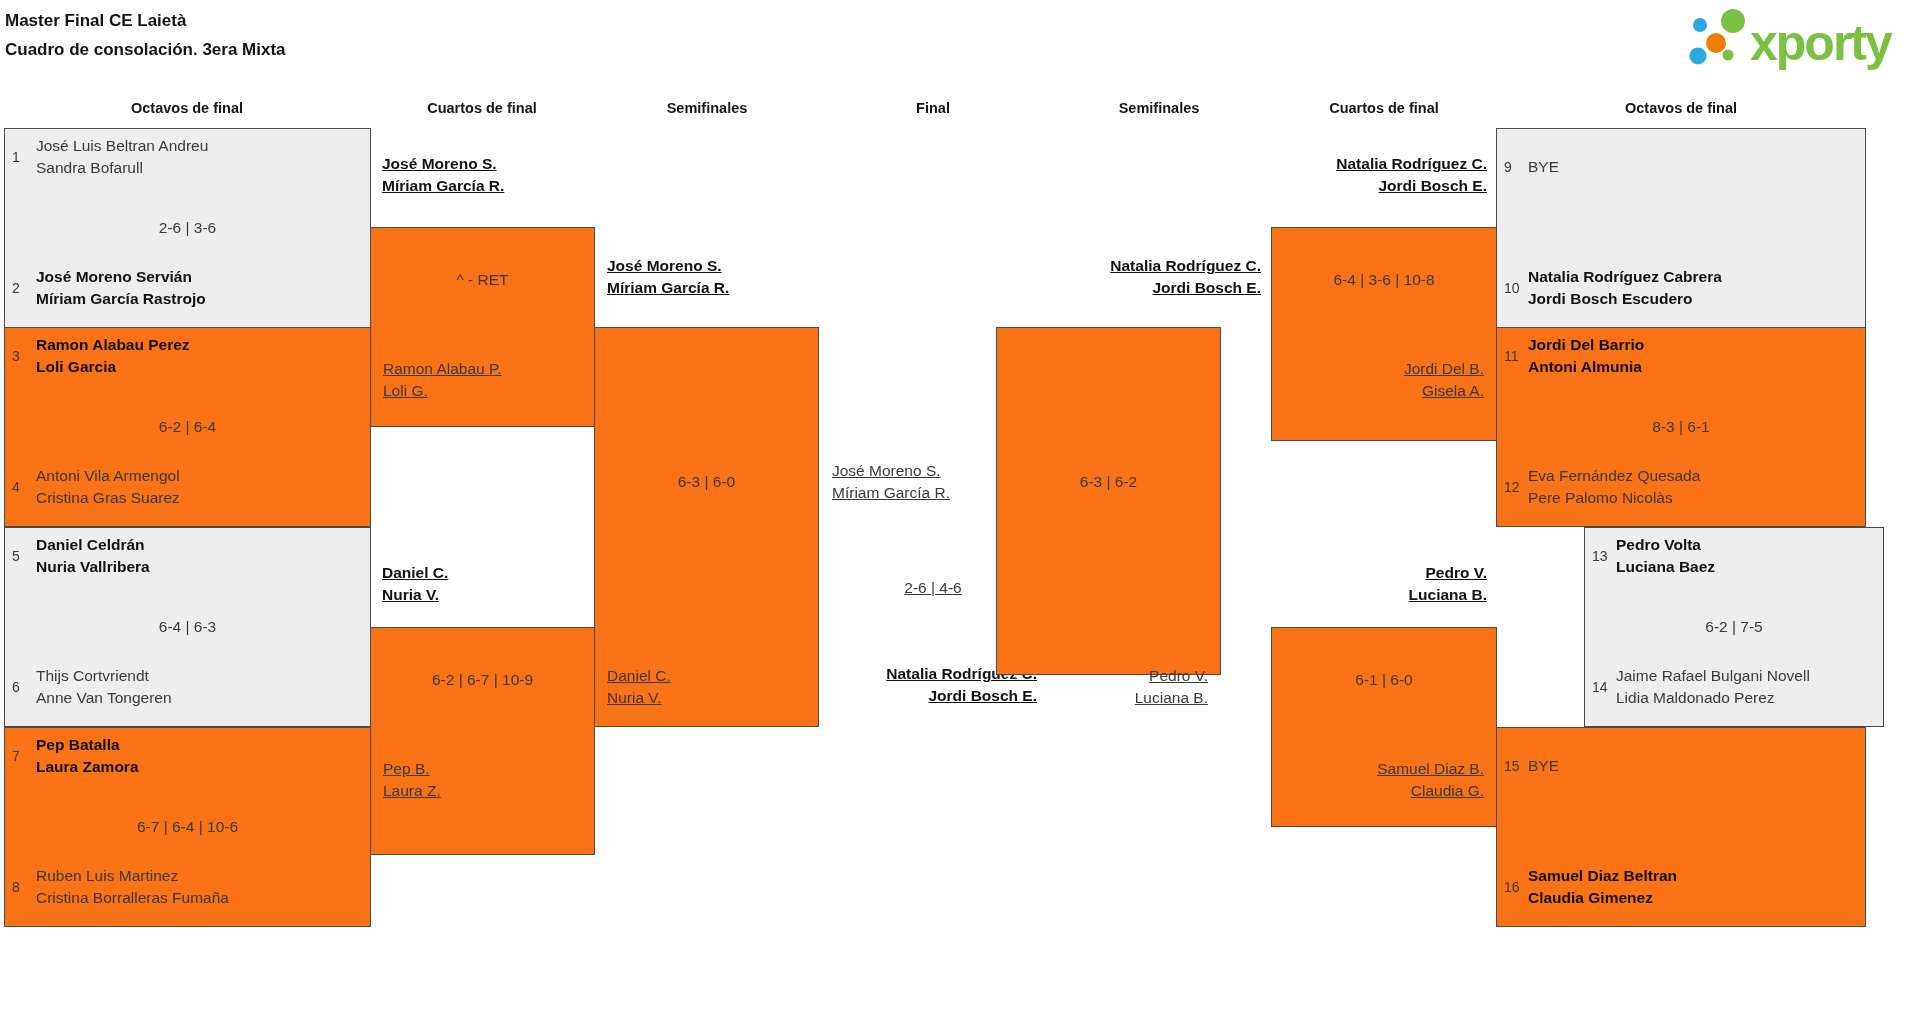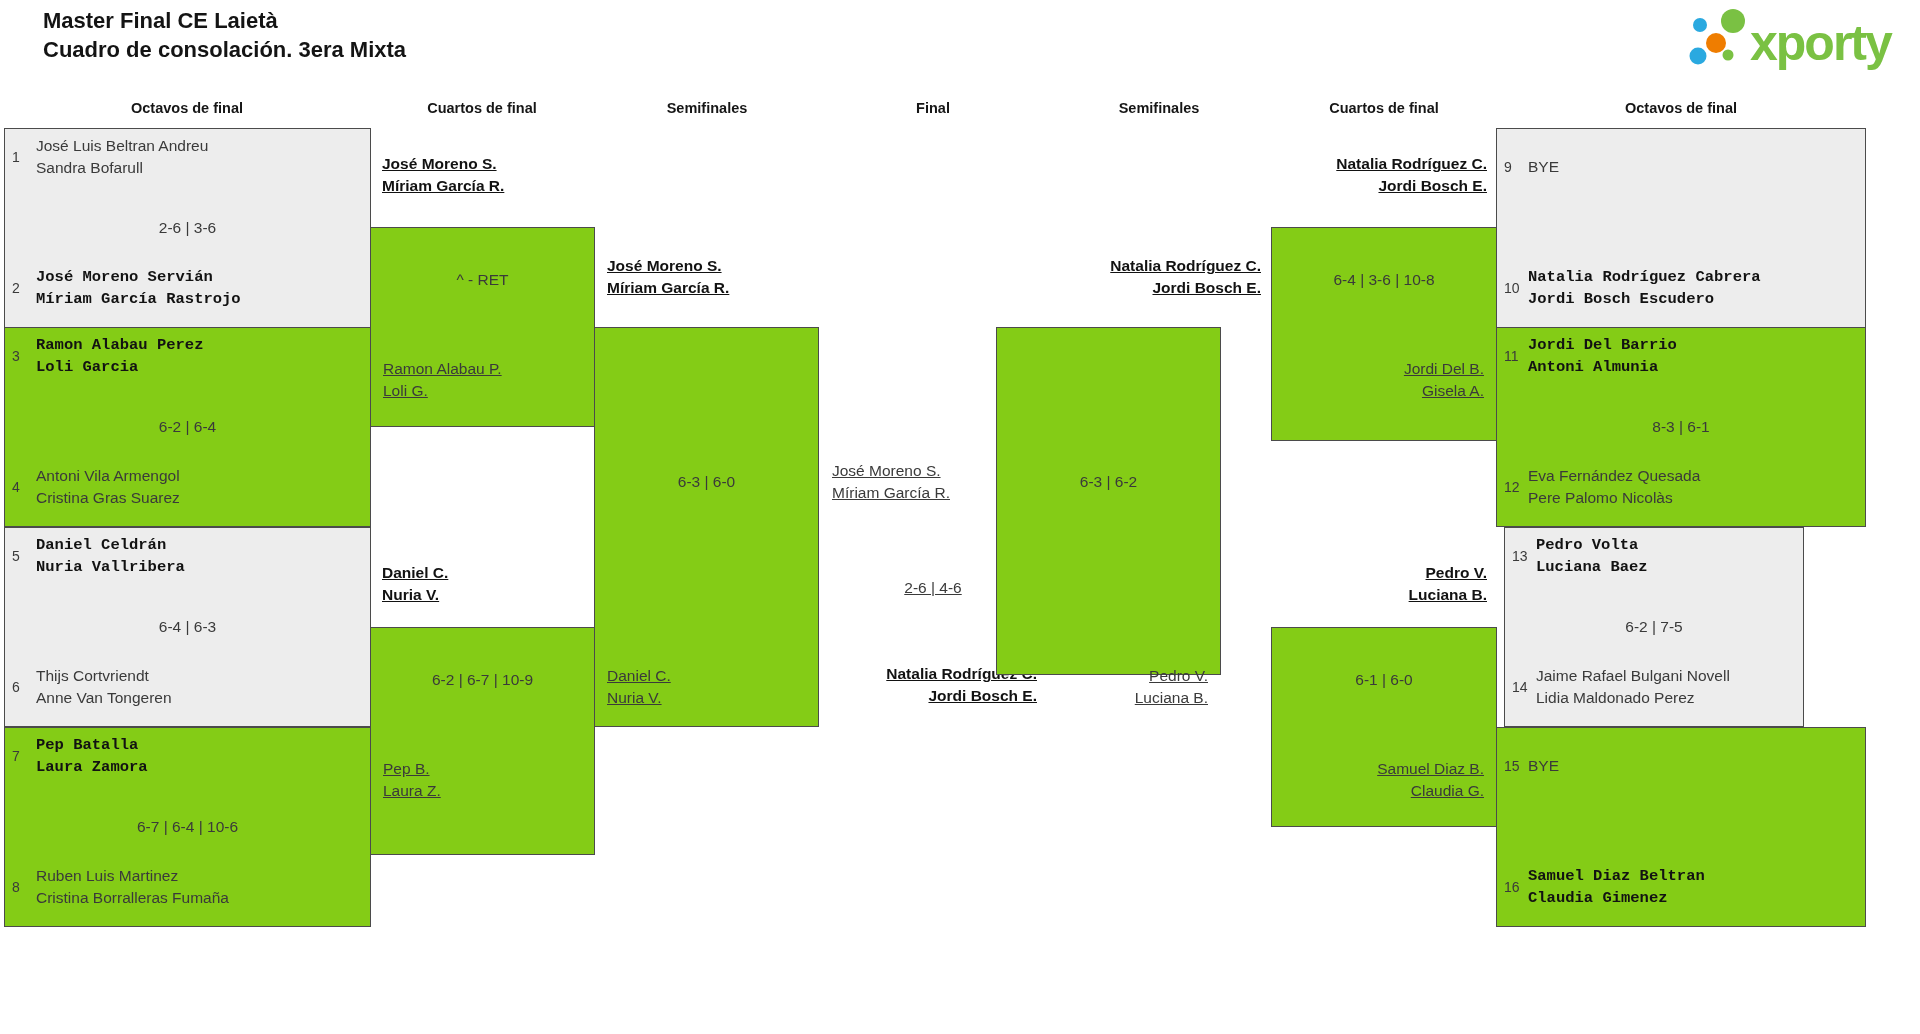--- a/index.html
+++ b/index.html
@@ -1,32 +1,32 @@
 <!DOCTYPE html>
 <html><head>
 <meta charset="utf-8">
 <style>
   html,body{margin:0;padding:0;background:#fff;}
   body{font-family:"Liberation Sans",sans-serif;color:#222;}
   .stage{position:relative;width:1920px;height:1034px;background:#fff;overflow:hidden;}
 
-  .title{position:absolute;left:5px;top:6px;font-size:22px;line-height:29px;font-weight:700;color:#141414;margin-left:38px;}
+  .title{position:absolute;left:5px;top:6px;font-size:17px;line-height:29px;font-weight:700;color:#141414;}
 
   .hdr{position:absolute;top:100px;width:220px;text-align:center;font-size:14.5px;font-weight:700;color:#161616;white-space:nowrap;}
 
-  .box{position:absolute;border:1px solid #4b4b4b;box-sizing:border-box;background:#84cc16;}
+  .box{position:absolute;border:1px solid #4b4b4b;box-sizing:border-box;background:#f97316;}
   .box.shaded{background:#ededed;}
 
   .entry{position:absolute;left:7px;display:flex;align-items:center;white-space:nowrap;}
   .entry.top{top:6px;}
   .entry.bottom{top:137px;}
   .entry.single{top:27px;}
   .seed{min-width:18px;margin-right:6px;font-size:14px;color:#3a3a3a;flex:none;}
   .name{font-size:15.5px;line-height:22px;color:#3a3a3a;}
-  .winner .name{font-weight:700;color:#121212;font-family:Liberation Mono, monospace;}
+  .winner .name{font-weight:700;color:#121212;}
 
   .score{position:absolute;left:0;width:100%;text-align:center;font-size:15.5px;color:#3a3a3a;white-space:nowrap;}
   .score.mid{top:90px;}
   .score.q{top:43px;}
   .score.s{top:145px;}
 
   .flabel{position:absolute;font-size:15.5px;line-height:22px;color:#3a3a3a;white-space:nowrap;text-decoration:underline;}
   .flabel.winner{font-weight:700;color:#121212;}
   .flabel.right{text-align:right;}
 
@@ -242,21 +242,21 @@
     <div class="score mid">8-3 | 6-1</div>
     <div class="entry bottom">
       <span class="seed">12</span>
       <div>
         <div class="name">Eva Fernández Quesada</div>
         <div class="name">Pere Palomo Nicolàs</div>
       </div>
     </div>
   </div>
 
-  <div class="box shaded" style="left:1504px;top:527px;width:300px;height:200px">
+  <div class="box shaded" style="left:1584px;top:527px;width:300px;height:200px">
     <div class="entry top winner">
       <span class="seed">13</span>
       <div>
         <div class="name">Pedro Volta</div>
         <div class="name">Luciana Baez</div>
       </div>
     </div>
     <div class="score mid">6-2 | 7-5</div>
     <div class="entry bottom">
       <span class="seed">14</span>

